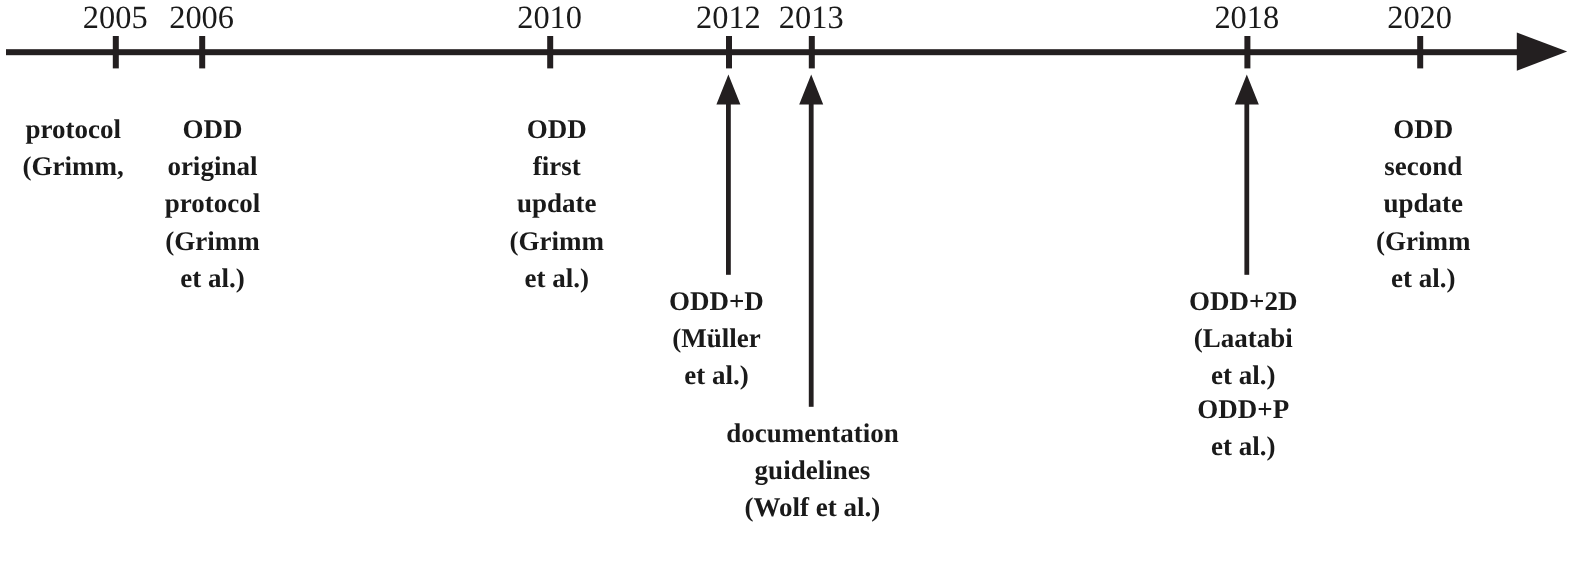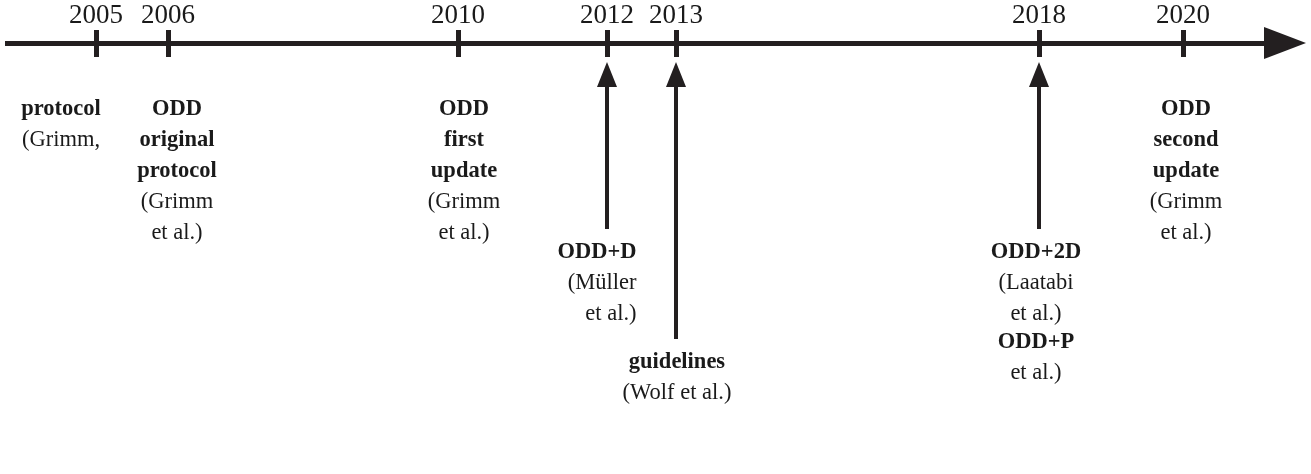--- a/index.html
+++ b/index.html
@@ -78,21 +78,21 @@
     text-align: center;
     font-size: 22.5px;
     line-height: 31px;
     white-space: nowrap;
     transform: translateX(-50%);
   }
   .entry .title {
     font-weight: 700;
   }
   .entry .cite {
-    font-weight: 400;
+    font-weight: 700;
   }
 </style>
 </head>
 <body>
 
 <div id="canvas">
 
   <div class="axis-line"></div>
   <div class="axis-arrowhead"></div>
 
@@ -134,26 +134,27 @@
         <div class="cite">(Grimm</div>
         <div class="cite">et al.)</div>
       </div>
       <div class="entry" style="left: 464px; top: 92px;">
         <div class="title">ODD</div>
         <div class="title">first</div>
         <div class="title">update</div>
         <div class="cite">(Grimm</div>
         <div class="cite">et al.)</div>
       </div>
-      <div class="entry" style="left: 597px; top: 235px; text-align: right;">
+      <div class="entry" style="left: 597px; top: 235px;">
         <div class="title">ODD+D</div>
         <div class="cite">(Müller</div>
         <div class="cite">et al.)</div>
       </div>
       <div class="entry" style="left: 677px; top: 345px;">
+        <div class="title">documentation</div>
         <div class="title">guidelines</div>
         <div class="cite">(Wolf et al.)</div>
       </div>
       <div class="entry" style="left: 1036px; top: 235px;">
         <div class="title">ODD+2D</div>
         <div class="cite">(Laatabi</div>
         <div class="cite">et al.)</div>
       </div>
       <div class="entry" style="left: 1036px; top: 325px;">
         <div class="title">ODD+P</div>

